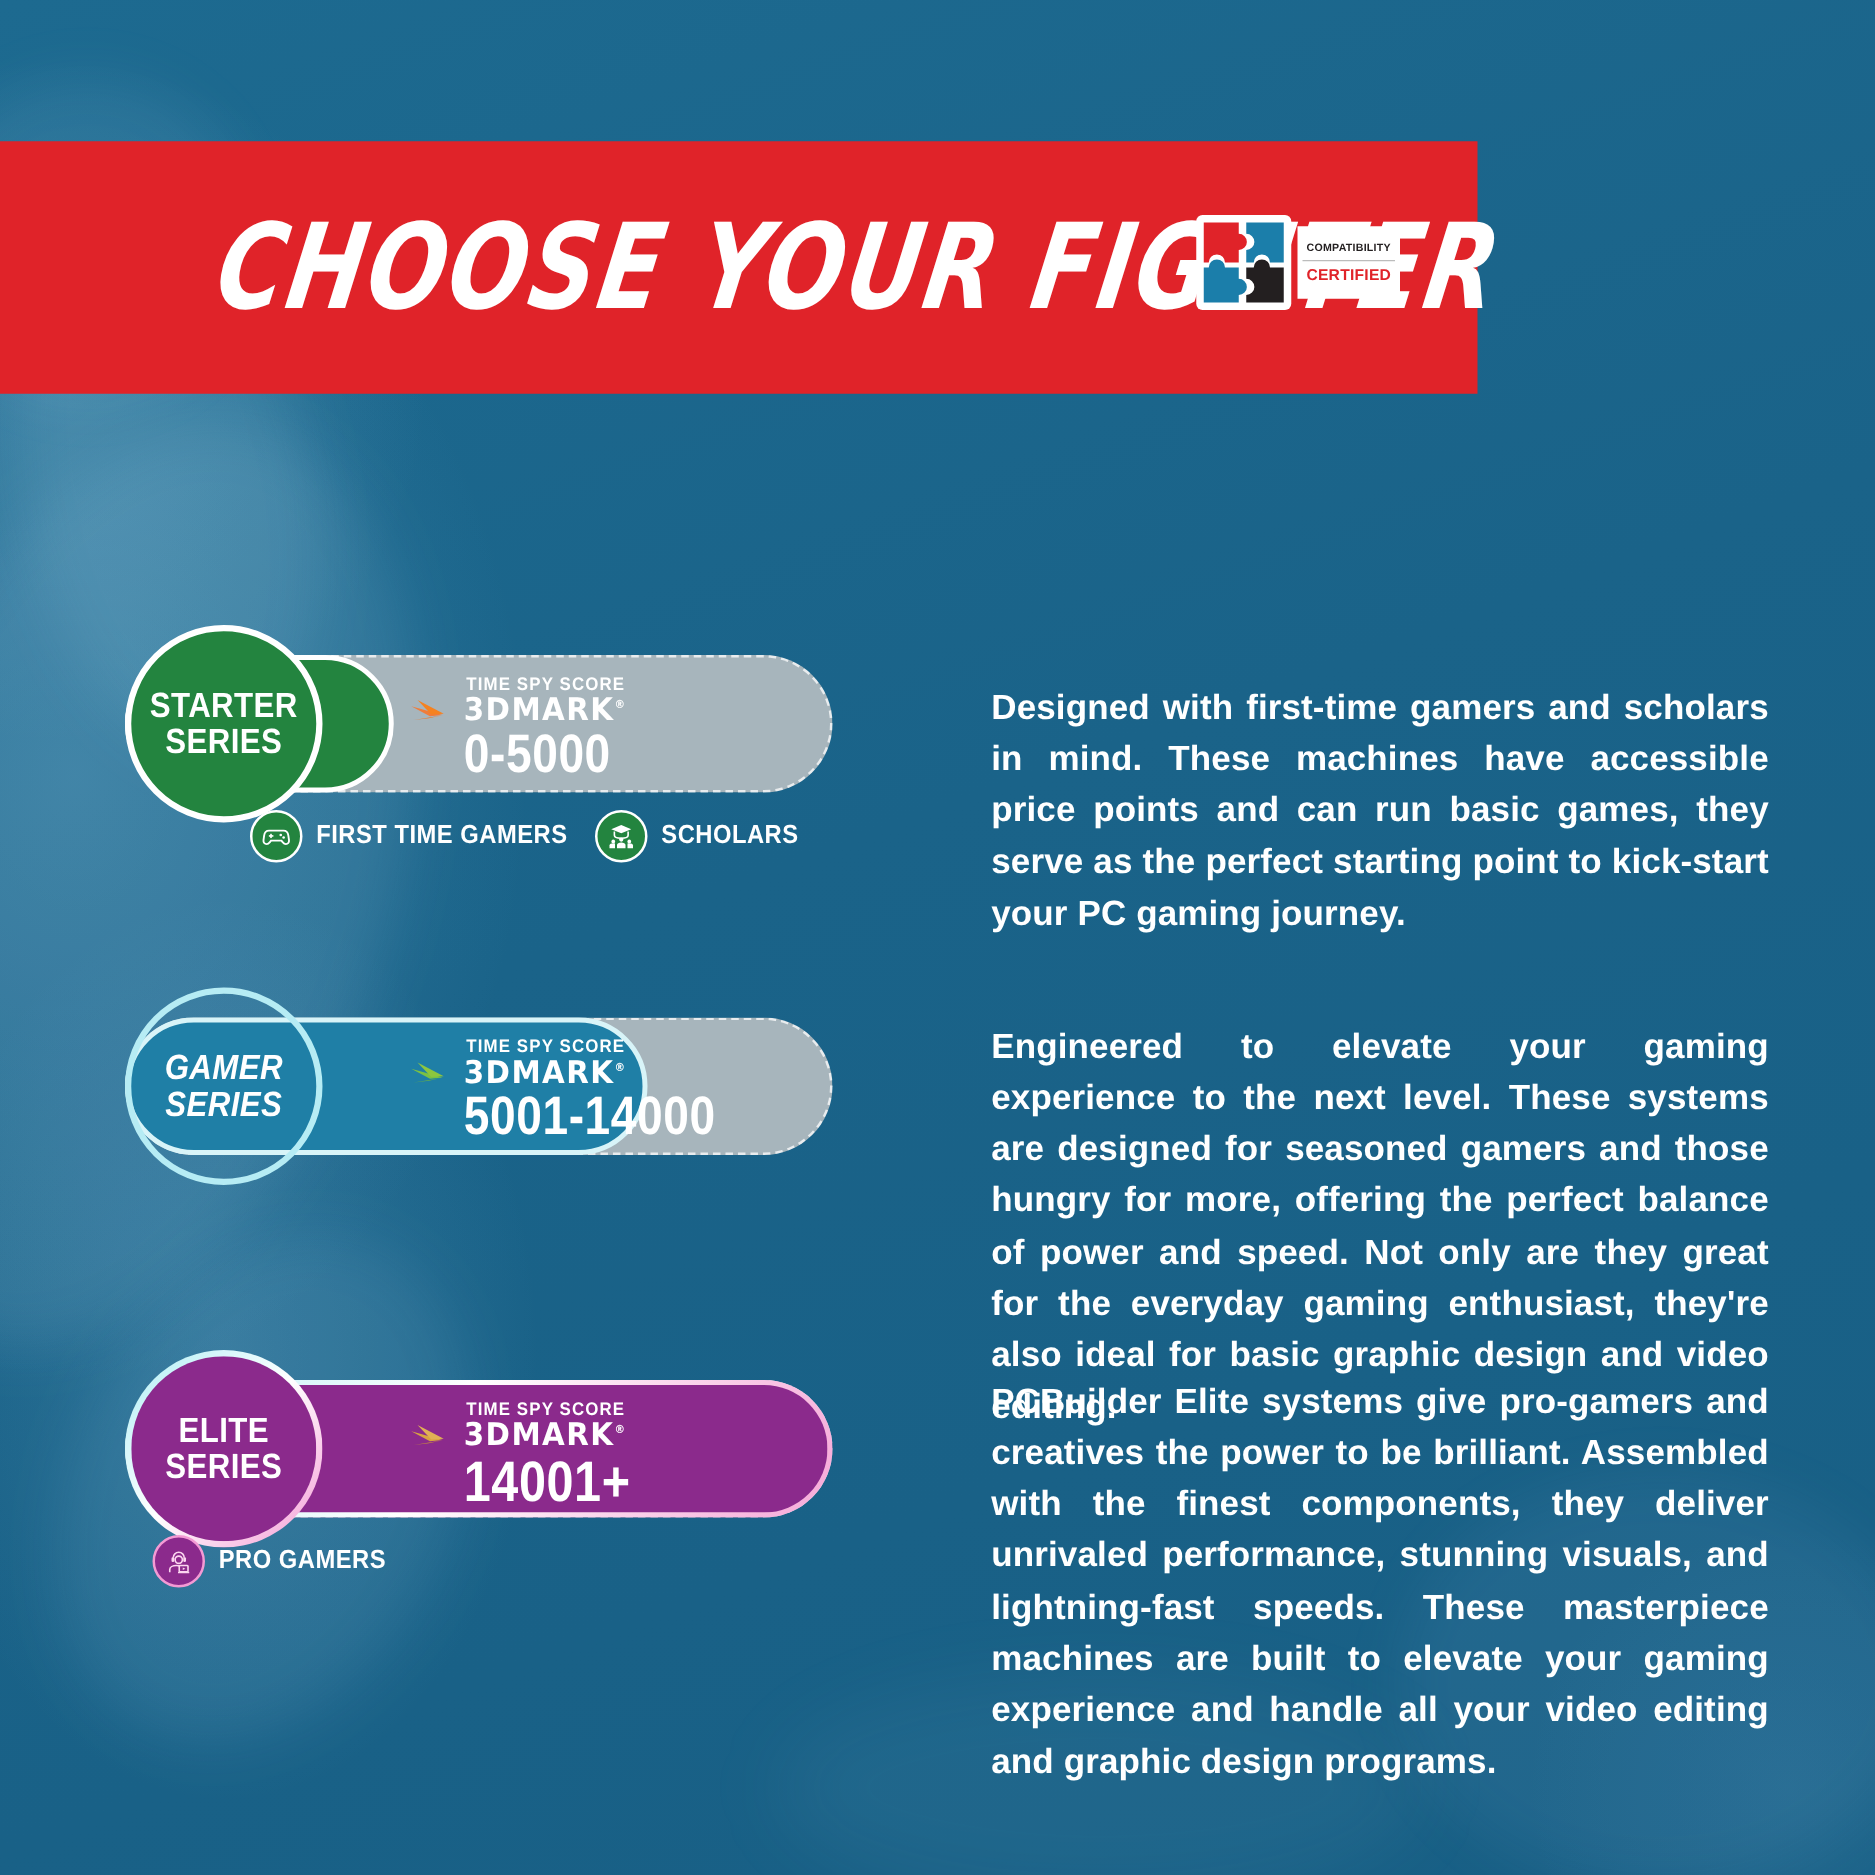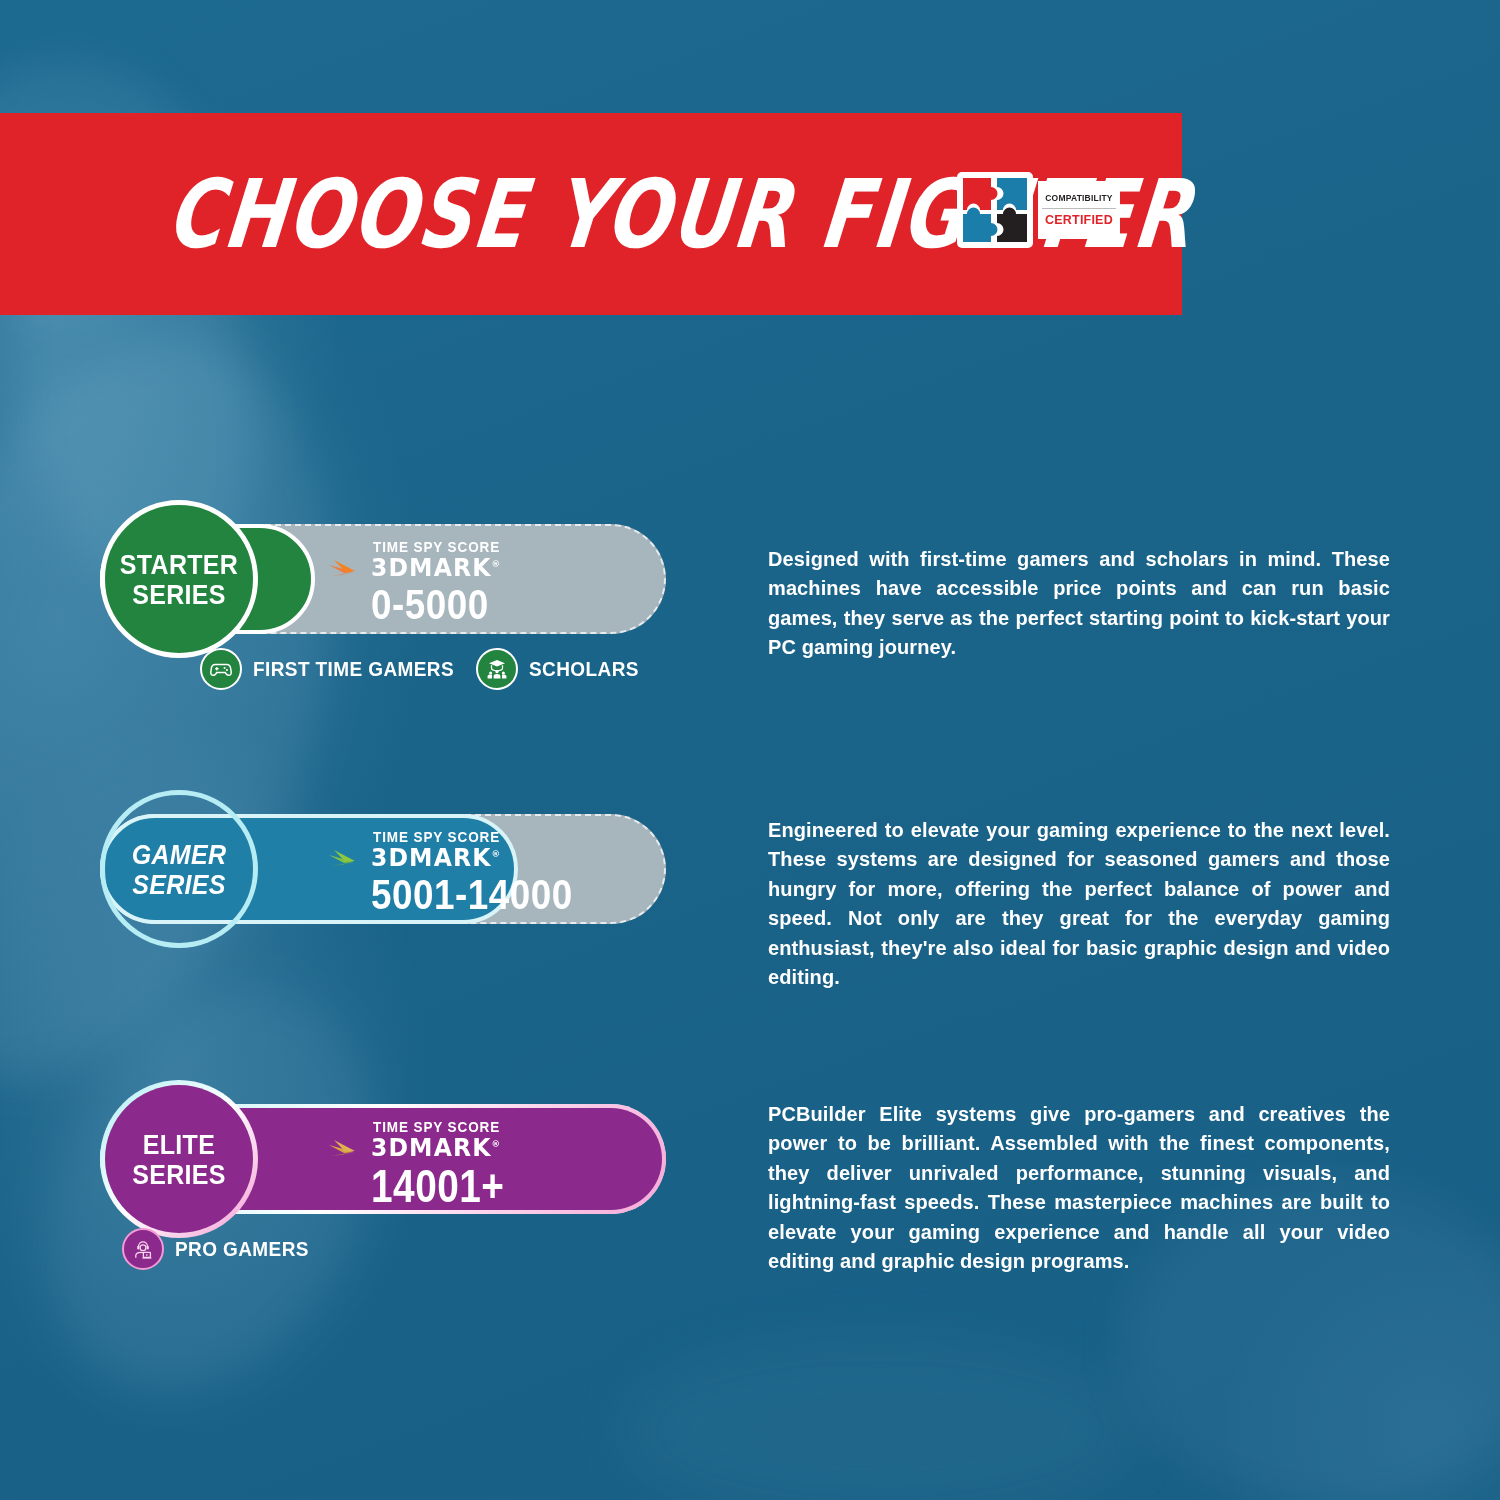--- a/index.html
+++ b/index.html
@@ -221,24 +221,24 @@
   .ac-elite   { background: #8b2a8c; border: 2px solid #f49ad4; }
   .aud-label {
     color: #ffffff; font-weight: 700; font-size: 19px;
     letter-spacing: .4px; white-space: nowrap;
     transform: scaleY(1.1); transform-origin: left center;
   }
 
   
   .desc {
     position: absolute;
-    left: 768px;
+    left: 793px;
     width: 622px;
     color: #ffffff;
-    font-size: 20px;
+    font-size: 28px;
     font-weight: 700;
     line-height: 1.47;
     text-align: justify;
     letter-spacing: .1px;
   }
   .desc-starter { top: 545px; }
   .desc-gamer   { top: 816px; }
   .desc-elite   { top: 1100px; }
 </style>
 </head>

